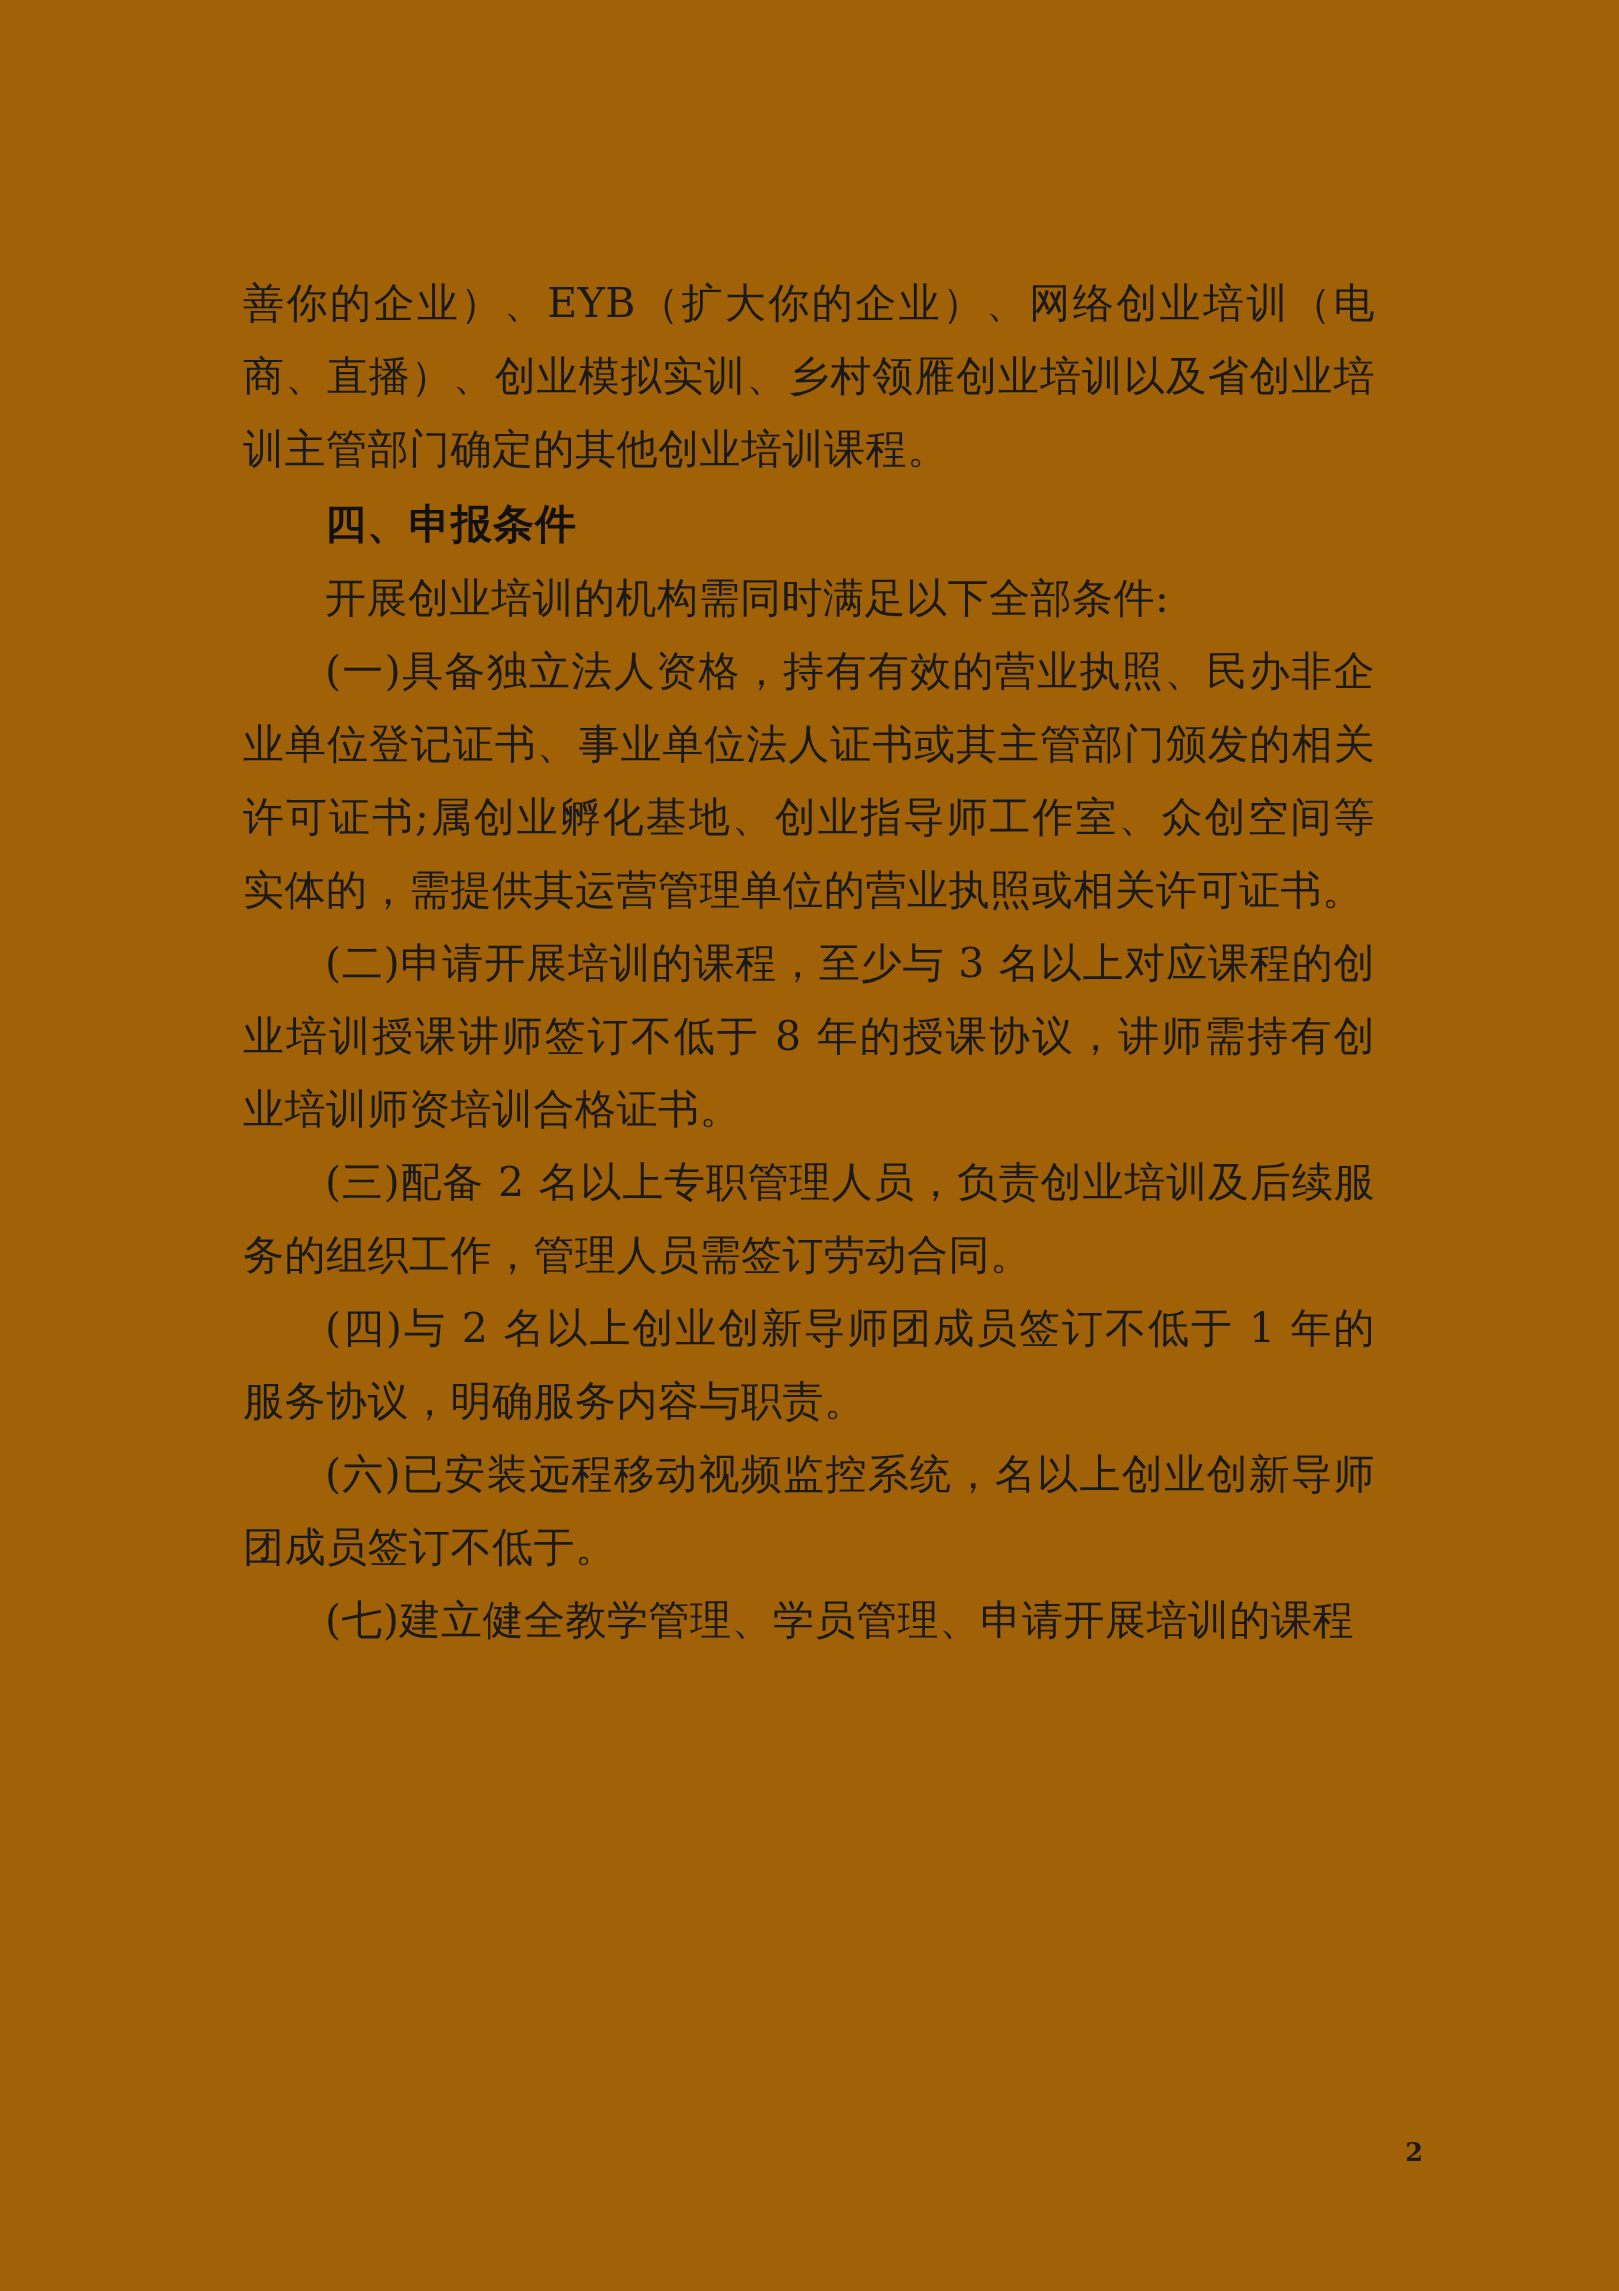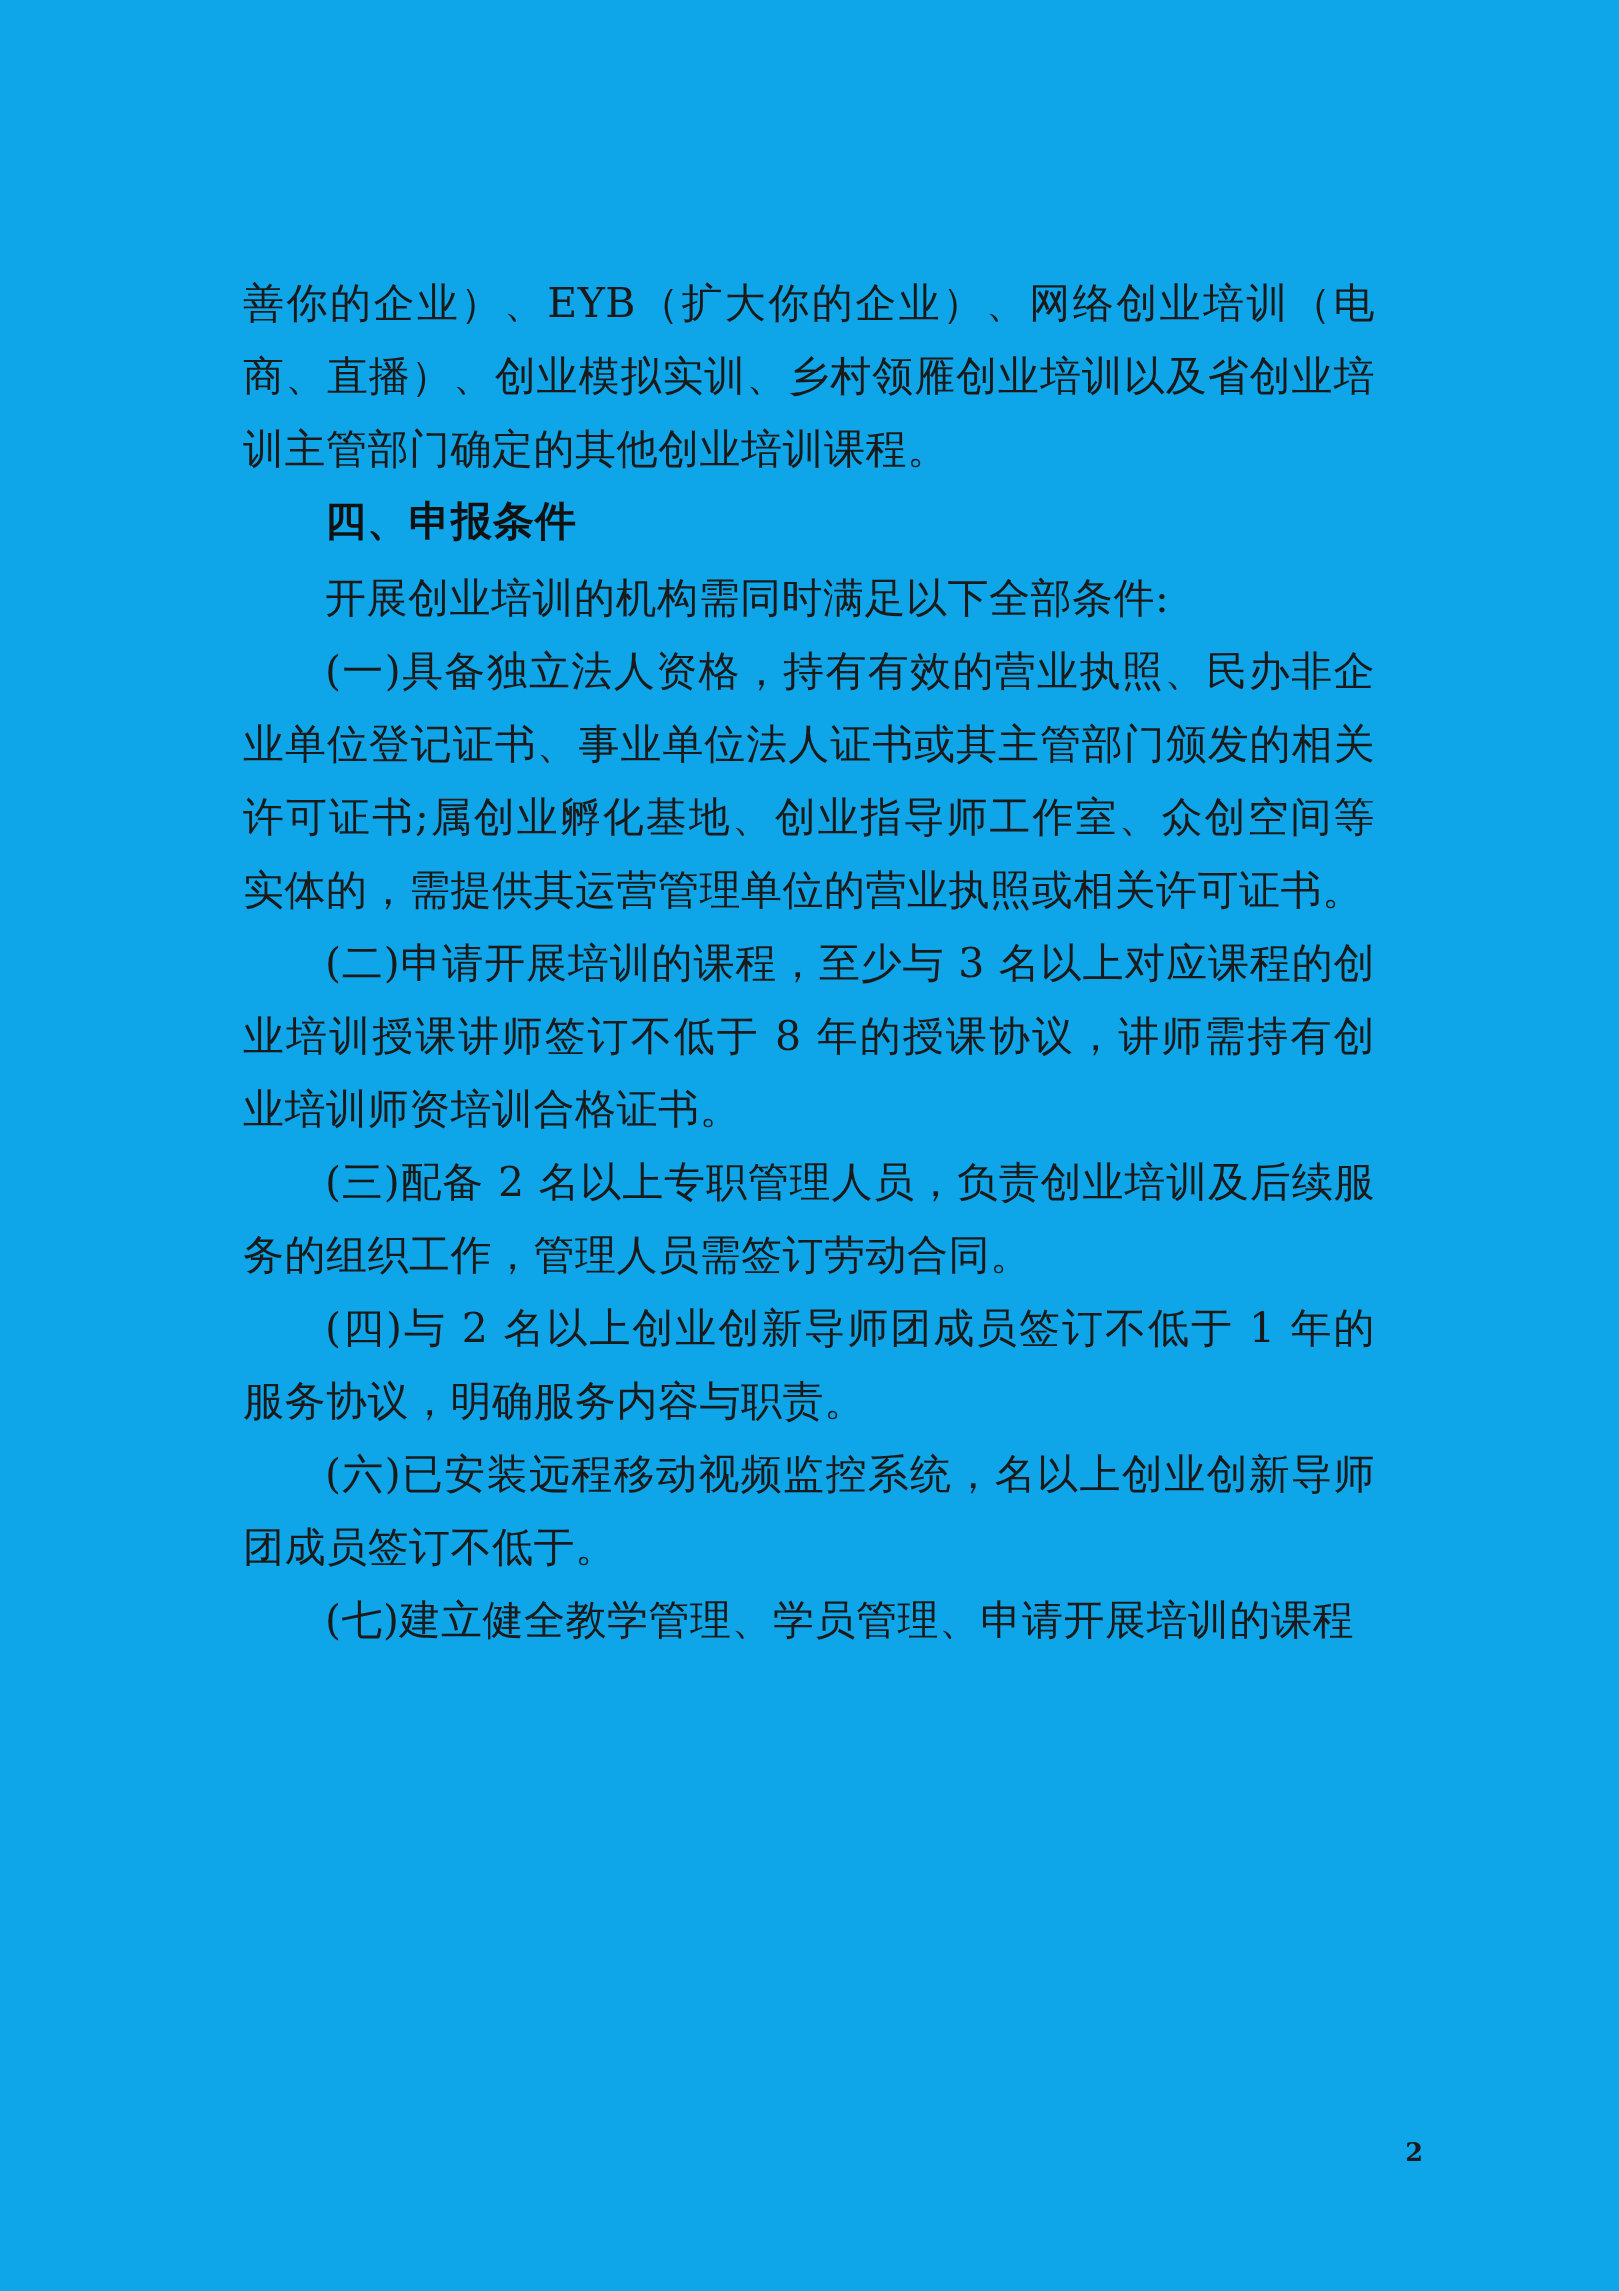--- a/index.html
+++ b/index.html
@@ -4,21 +4,21 @@
 <style>
   html, body {
     margin: 0;
     padding: 0;
     background: #ffffff;
   }
   .page {
     position: relative;
     width: 1619px;
     height: 2292px;
-    background: #0ea5e9;
+    background: #a16207;
     box-sizing: border-box;
     overflow: hidden;
   }
   .content {
     position: absolute;
     left: 243px;
     top: 267px;
     width: 1132px;
   }
   .doc-line {
@@ -27,21 +27,21 @@
     line-height: 73px;
     color: #1a1a1a;
     letter-spacing: 0.5px;
     white-space: pre-wrap;
     text-align: justify;
   }
   .indent {
     text-indent: 82px;
   }
   .heading {
-    font-family: Liberation Mono, monospace;
+    font-family: Liberation Sans, sans-serif;
     font-size: 41px;
     line-height: 76px;
     font-weight: bold;
     color: #111111;
     text-indent: 82px;
     letter-spacing: 1px;
   }
   .para {
     margin: 0;
   }

